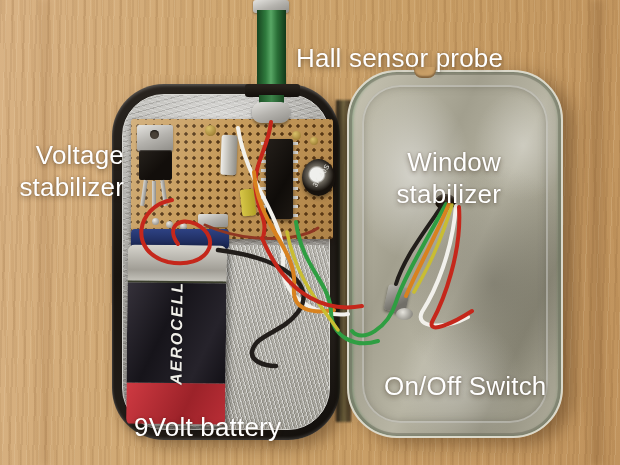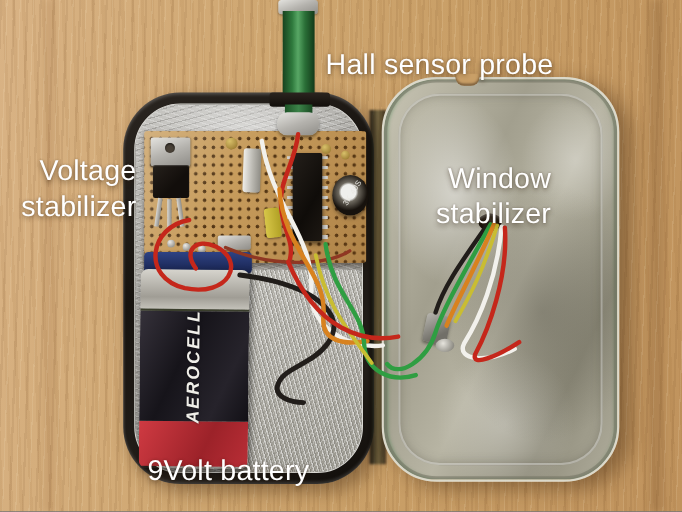--- a/index.html
+++ b/index.html
@@ -202,14 +202,15 @@
 
   <div class="caption" style="left:296px; top:28px;">Hall sensor probe</div>
   <div class="caption two-line" style="left:8px; top:124px; width:116px;">
     <div>Voltage</div>
     <div>stabilizer</div>
   </div>
   <div class="caption two-line" style="left:349px; top:131px; width:152px;">
     <div>Window</div>
     <div>stabilizer</div>
   </div>
+  <div class="caption" style="left:384px; top:356px;">On/Off Switch</div>
   <div class="caption" style="left:134px; top:397px;">9Volt battery</div>
 </div>
 
 </body></html>

